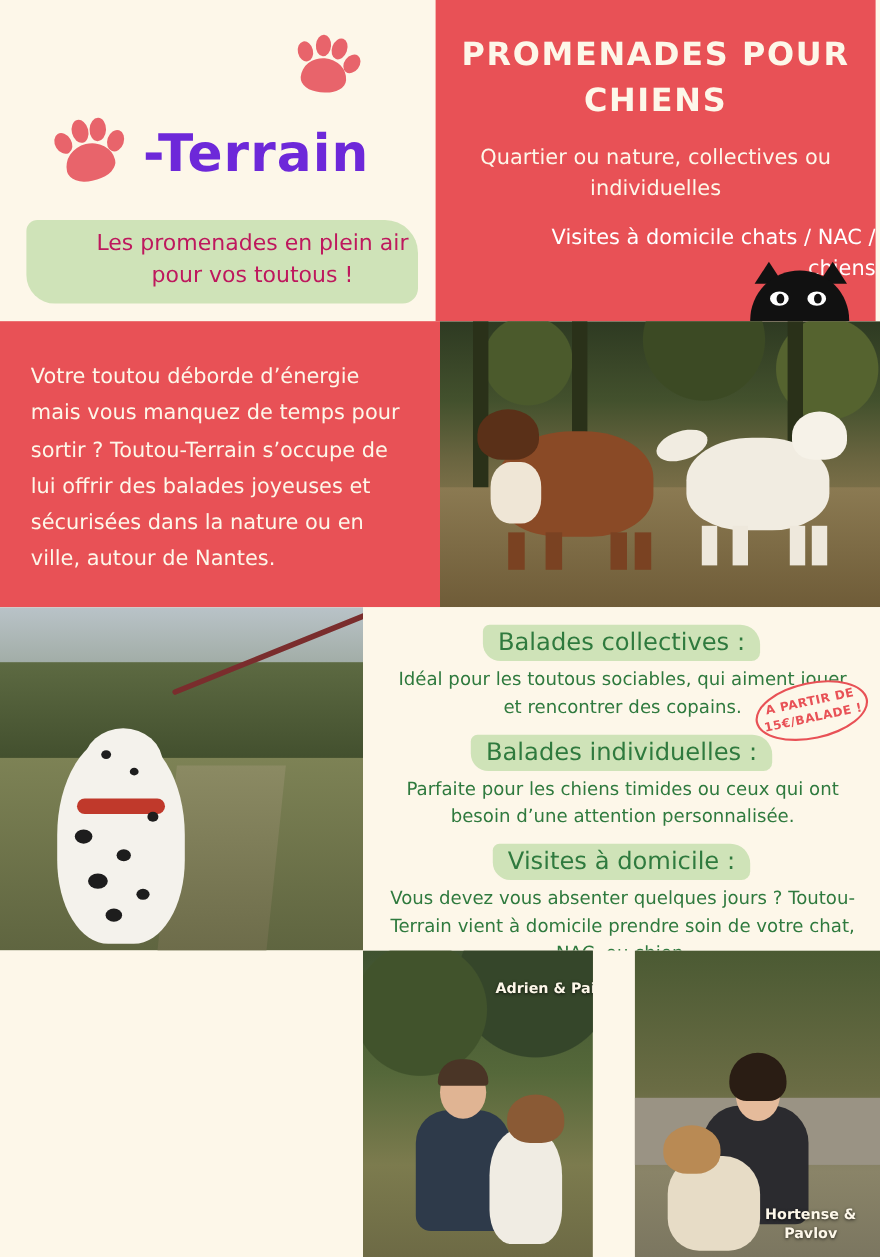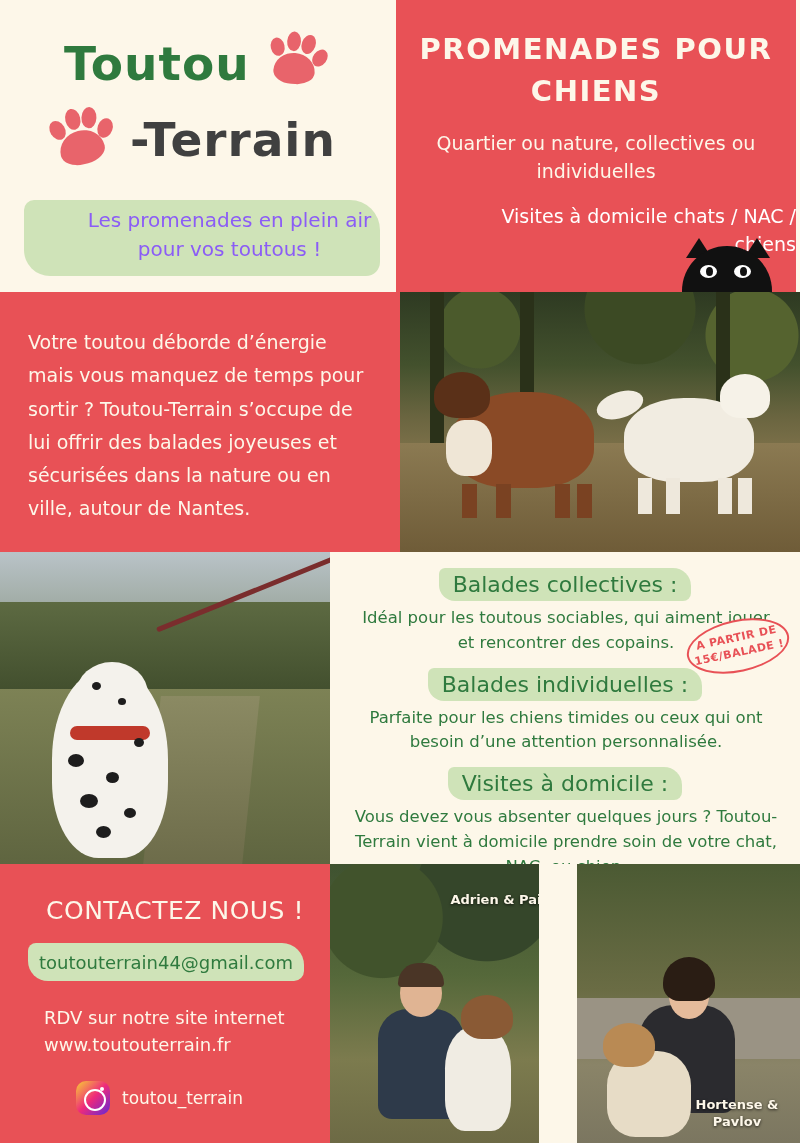--- a/index.html
+++ b/index.html
@@ -23,21 +23,21 @@
   .logo-box { left: 0; top: 0; width: 400px; height: 292px; background: #fdf7e9; }
   .logo-title {
     position: absolute; left: 64px; top: 36px;
     font-size: 47px; letter-spacing: 1px;
     color: #2f7a3e; font-weight: 700;
     font-family: "DejaVu Sans", sans-serif;
   }
   .logo-title-2 {
     position: absolute; left: 130px; top: 112px;
     font-size: 47px; letter-spacing: 1px;
-    color: #404040; font-weight: 700;
+    color: #6d28d9; font-weight: 700;
   }
   .paw {
     position: absolute;
     width: 52px; height: 52px;
   }
   .paw .pad {
     position: absolute; left: 8px; top: 20px;
     width: 36px; height: 27px;
     background: #e8646b;
     border-radius: 50% 50% 45% 45% / 60% 60% 40% 40%;
@@ -52,21 +52,21 @@
   .paw-b { left: 55px;  top: 112px; transform: scale(1.25) rotate(-6deg); }
 
   .tagline-box {
     position: absolute; left: 24px; top: 200px;
     width: 356px; height: 76px;
     background: #cfe3b8;
     border-radius: 10px 30px 14px 26px;
   }
   .tagline {
     position: absolute;
-    color: #8b5cf6; font-size: 20px; line-height: 1.45;
+    color: #be185d; font-size: 20px; line-height: 1.45;
     text-align: center; width: 411px; left: 24px; top: 206px;
   }
   .tagline .l2 { display: block; }
 
   
   .hdr-right { left: 396px; top: 0; width: 400px; height: 292px; }
   .hdr-title {
     color: #fdf7e9; font-weight: 700; font-size: 29px;
     text-align: center; letter-spacing: 1.5px; line-height: 1.45;
     padding: 28px 18px 0; text-transform: uppercase;
@@ -261,21 +261,20 @@
     background:#fff; border-radius:50%;
   }
   .insta-handle { color:#fdf7e9; font-size:17px; }
 </style>
 </head>
 <body>
 
 <div class="flyer">
 
   <div class="block logo-box">
-    <div class="logo-title">Toutou</div>
     <div class="logo-title-2">-Terrain</div>
 
     <div class="paw paw-a">
       <div class="pad"></div>
         <div class="t t1"></div>
         <div class="t t2"></div>
         <div class="t t3"></div>
         <div class="t t4"></div>
     </div>
     <div class="paw paw-b">
@@ -369,30 +368,20 @@
     <div class="svc svc-3">
       <span class="svc-head">Visites à domicile :</span>
       <div class="svc-body">Vous devez vous absenter quelques jours ? Toutou-Terrain vient à domicile prendre soin de votre chat, NAC, ou chien.</div>
     </div>
     <div class="price-badge">
       <span>A PARTIR DE</span>
       <span>15€/BALADE !</span>
     </div>
   </div>
 
-  <div class="block red contact">
-    <h2>CONTACTEZ NOUS !</h2>
-    <div class="mail-pill">toutouterrain44@gmail.com</div>
-    <div class="rdv">RDV sur notre site internet</div>
-    <div class="site">www.toutouterrain.fr</div>
-    <div class="insta-row">
-      <span class="insta-ico"></span>
-      <span class="insta-handle">toutou_terrain</span>
-    </div>
-  </div>
 
   <div class="photo ph3">
     <div class="bg"></div>
     <div class="bush"></div>
     <div class="man-body"></div>
     <div class="man-head"></div>
     <div class="man-hair"></div>
     <div class="dog3"></div>
     <div class="dog3-head"></div>
     <div class="photo-caption cap3">Adrien &amp; Paige</div>

